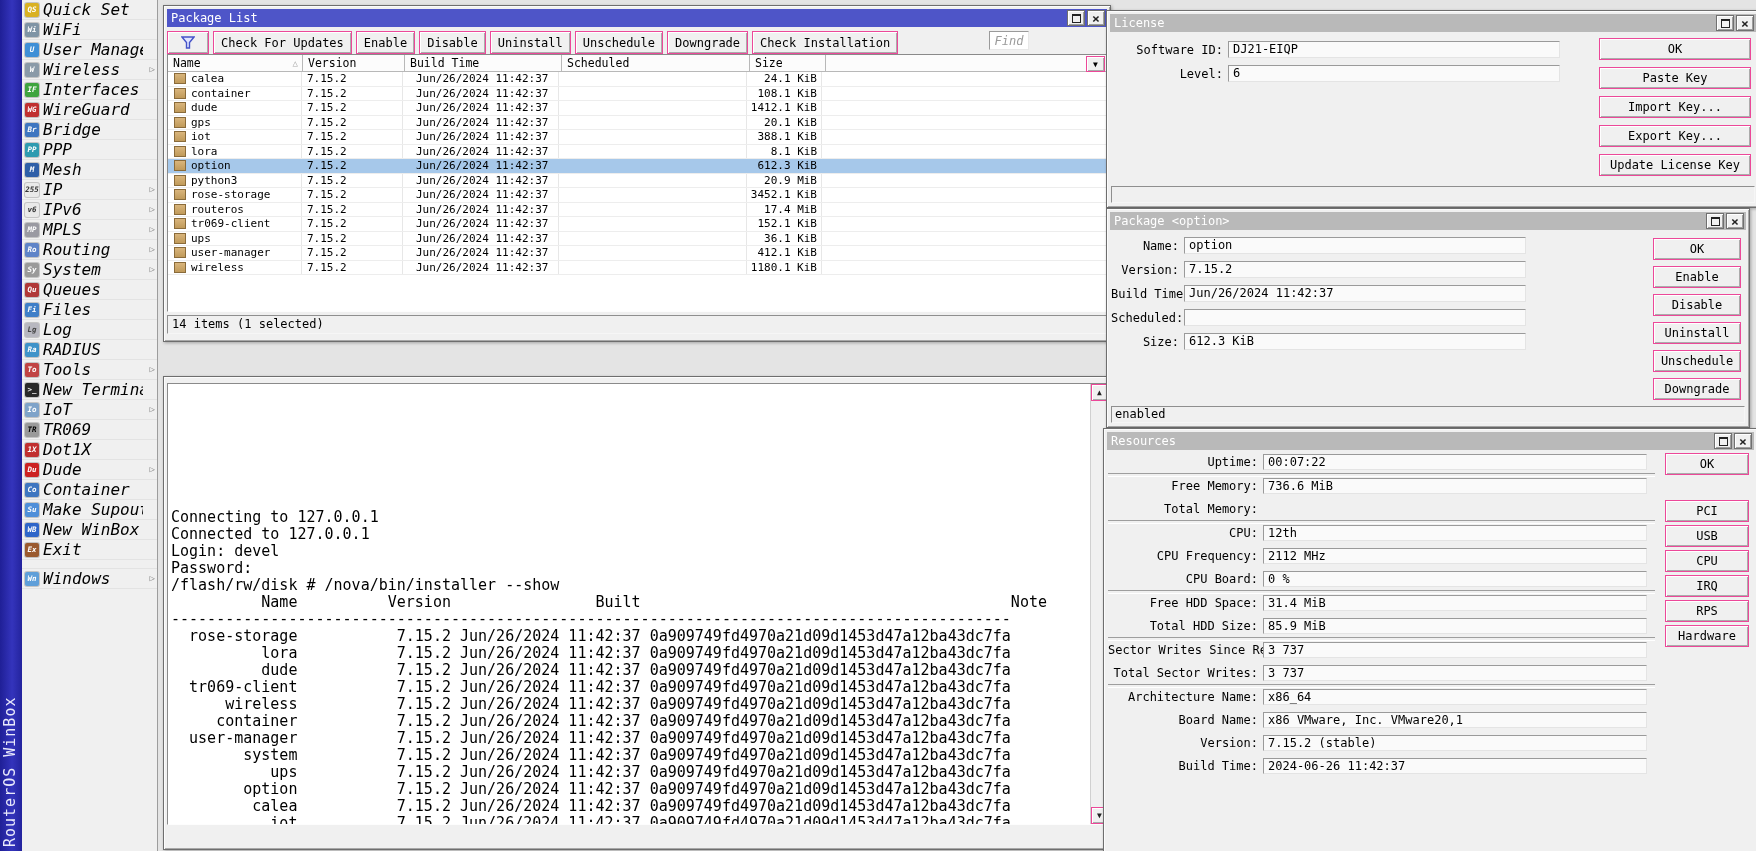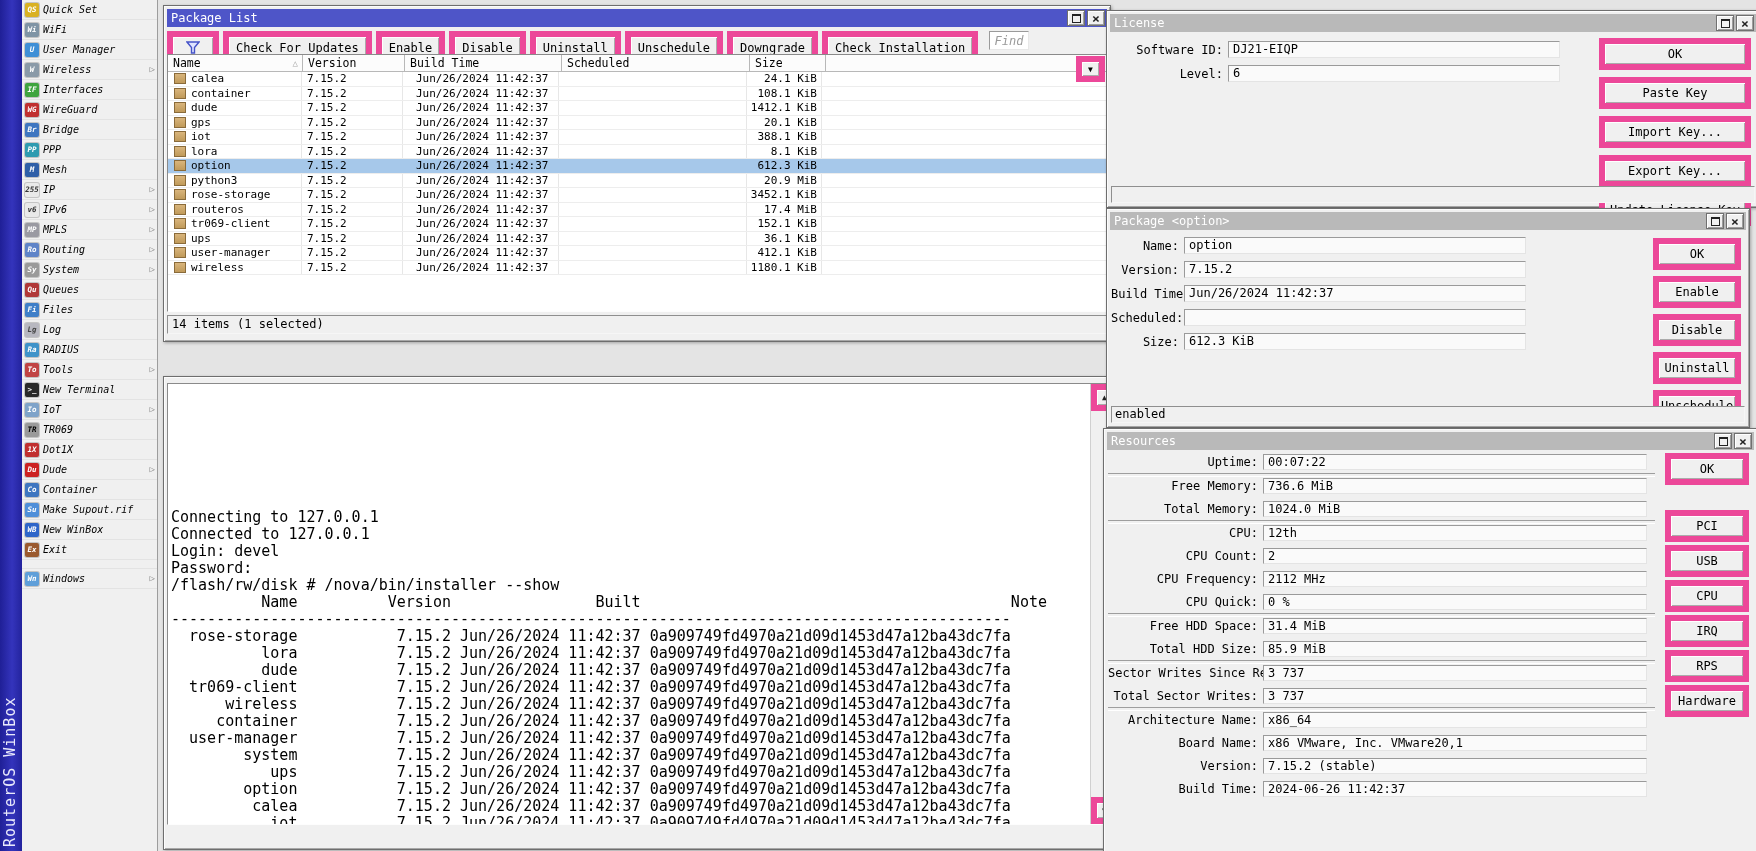--- a/index.html
+++ b/index.html
@@ -9,39 +9,39 @@
   #brand-stripe{position:absolute;left:0;top:0;width:22px;height:851px;
     background:linear-gradient(90deg,#1f1f96,#3434bc 55%,#23239d);}
   #brand-text{position:absolute;left:1px;bottom:4px;width:22px;height:260px;color:#e9e9fb;
     font-size:15px;letter-spacing:1px;writing-mode:vertical-rl;transform:rotate(180deg);white-space:nowrap;}
   #sidebar{position:absolute;left:22px;top:0;width:135px;height:851px;background:#f0f0f0;border-right:1px solid #9d9d9d;font-style:italic;}
   .menu-item{position:relative;height:19px;line-height:19px;border-bottom:1px solid #e3e3e3;
     display:flex;align-items:center;cursor:default;background:#f0f0f0;}
   .mi-icon{flex:0 0 14px;height:14px;margin:0 4px 0 3px;border-radius:2px;
     display:flex;align-items:center;justify-content:center;box-shadow:0 0 0 1px rgba(0,0,0,.18);}
   .mi-abbr{font-size:7.5px;font-weight:bold;line-height:1;}
-  .mi-label{flex:1 1 auto;font-size:10px;white-space:nowrap;overflow:hidden;}
+  .mi-label{flex:1 1 auto;font-size:16px;white-space:nowrap;overflow:hidden;}
   .mi-arrow{flex:0 0 12px;color:#8a8a8a;font-size:9px;visibility:hidden;text-align:right;padding-right:2px;}
   .menu-item.has-arrow .mi-arrow{visibility:visible;}
   .mi-arrow::before{content:"\25B7";}
   #windows-item{margin-top:8px;border-top:1px solid #e3e3e3;}
   
   .win{position:absolute;background:#f0f0f0;border:1px solid #6e6e6e;padding:3px;
        box-shadow:inset 1px 1px 0 #fcfcfc,inset -1px -1px 0 #a8a8a8,1px 1px 3px rgba(0,0,0,.28);}
   .titlebar{height:18px;line-height:18px;color:#fff;padding:0 2px 0 4px;font-size:12px;
             display:flex;align-items:center;position:relative;}
   .titlebar.active{background:#4e55c8;}
   .titlebar.inactive{background:#b9b9b9;}
   .tb-title{flex:1 1 auto;white-space:nowrap;overflow:hidden;}
   .tb-btn{width:16px;height:14px;margin-left:2px;background:#f0f0f0;border:1px solid #707070;
           box-shadow:inset 1px 1px 0 #fff,inset -1px -1px 0 #9e9e9e;
           display:flex;align-items:center;justify-content:center;color:#222;font-size:11px;line-height:1;}
   .tb-max::before{content:"";width:7px;height:6px;border:1px solid #222;border-top-width:2px;display:block;}
   .tb-close::before{content:"\00D7";font-size:13px;font-weight:bold;}
-  .push-btn{background:#f0f0f0;border:6px solid #ec4899;box-shadow:inset 1px 1px 0 #fff,inset -1px -1px 0 #ababab;
+  .push-btn{background:#f0f0f0;border:1px solid #ec4899;box-shadow:inset 1px 1px 0 #fff,inset -1px -1px 0 #ababab;
             font-size:12px;display:flex;align-items:center;justify-content:center;cursor:default;white-space:nowrap;}
   .sunken{border:1px solid #8f8f8f;border-bottom-color:#f6f6f6;border-right-color:#f6f6f6;background:#f0f0f0;}
   
   #pl-toolbar{display:flex;gap:4px;margin:4px 0 2px 0;height:21px;position:relative;}
   #pl-filter{width:26px;height:21px;display:flex;align-items:center;justify-content:center;}
   .funnel{display:block;}
   #pl-toolbar .push-btn{padding:0 7px;height:21px;}
   #find-btn{position:absolute;right:78px;top:0;width:38px;height:17px;background:#fff;
     border:1px solid #9a9a9a;border-bottom-color:#e8e8e8;border-right-color:#e8e8e8;
     color:#9a9a9a;font-style:italic;display:flex;align-items:center;justify-content:center;font-size:12px;}
@@ -603,36 +603,31 @@
     <div class="f-row">
           <span class="f-label">Uptime:</span>
           <span class="f-input">00:07:22</span>
         </div>
         <div class="f-row group-start">
           <span class="f-label">Free Memory:</span>
           <span class="f-input">736.6 MiB</span>
         </div>
         <div class="f-row">
           <span class="f-label">Total Memory:</span>
-          <span class="f-input">1024.0 MiB</span>
         </div>
         <div class="f-row group-start">
           <span class="f-label">CPU:</span>
           <span class="f-input">12th</span>
         </div>
         <div class="f-row">
-          <span class="f-label">CPU Count:</span>
-          <span class="f-input">2</span>
-        </div>
-        <div class="f-row">
           <span class="f-label">CPU Frequency:</span>
           <span class="f-input">2112 MHz</span>
         </div>
         <div class="f-row">
-          <span class="f-label">CPU Quick:</span>
+          <span class="f-label">CPU Board:</span>
           <span class="f-input">0 %</span>
         </div>
         <div class="f-row group-start">
           <span class="f-label">Free HDD Space:</span>
           <span class="f-input">31.4 MiB</span>
         </div>
         <div class="f-row">
           <span class="f-label">Total HDD Size:</span>
           <span class="f-input">85.9 MiB</span>
         </div>

